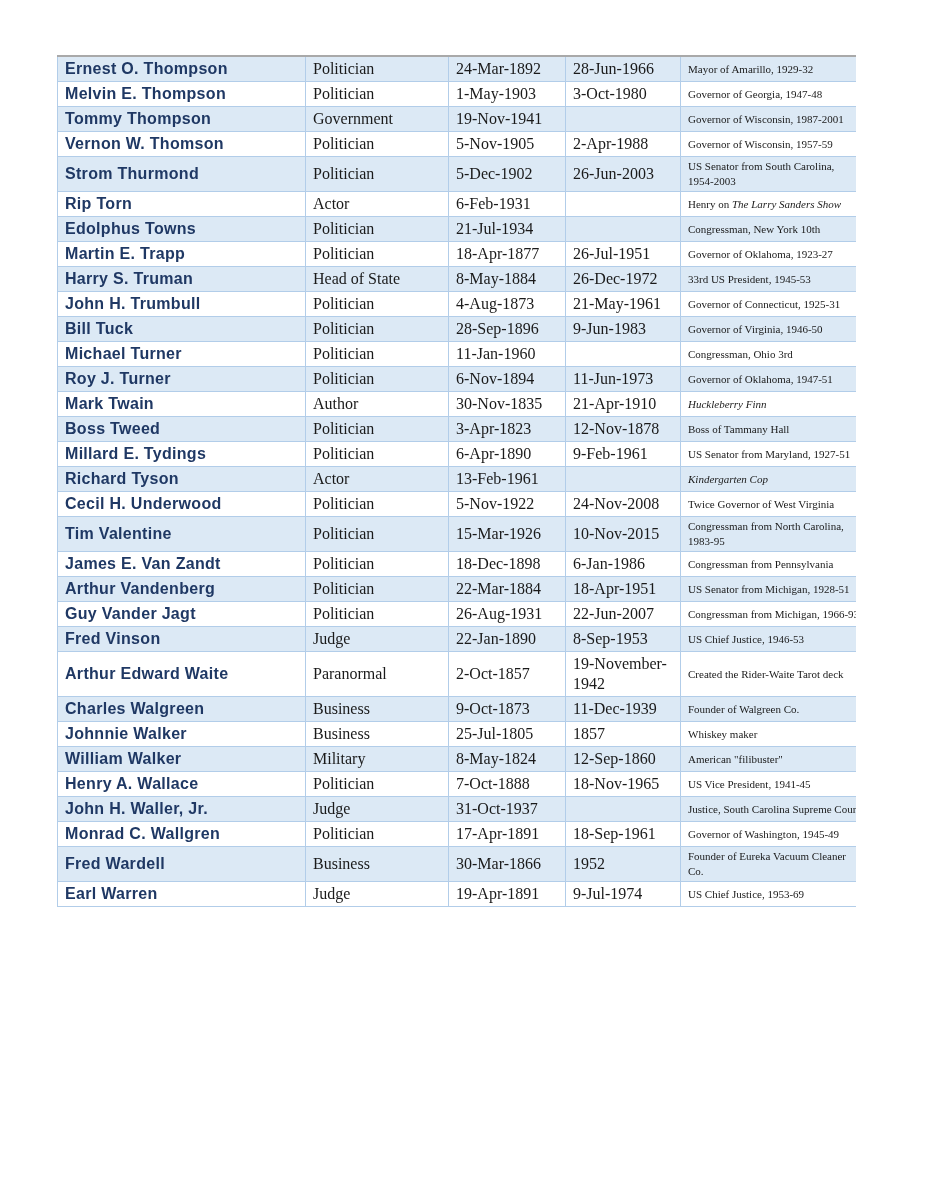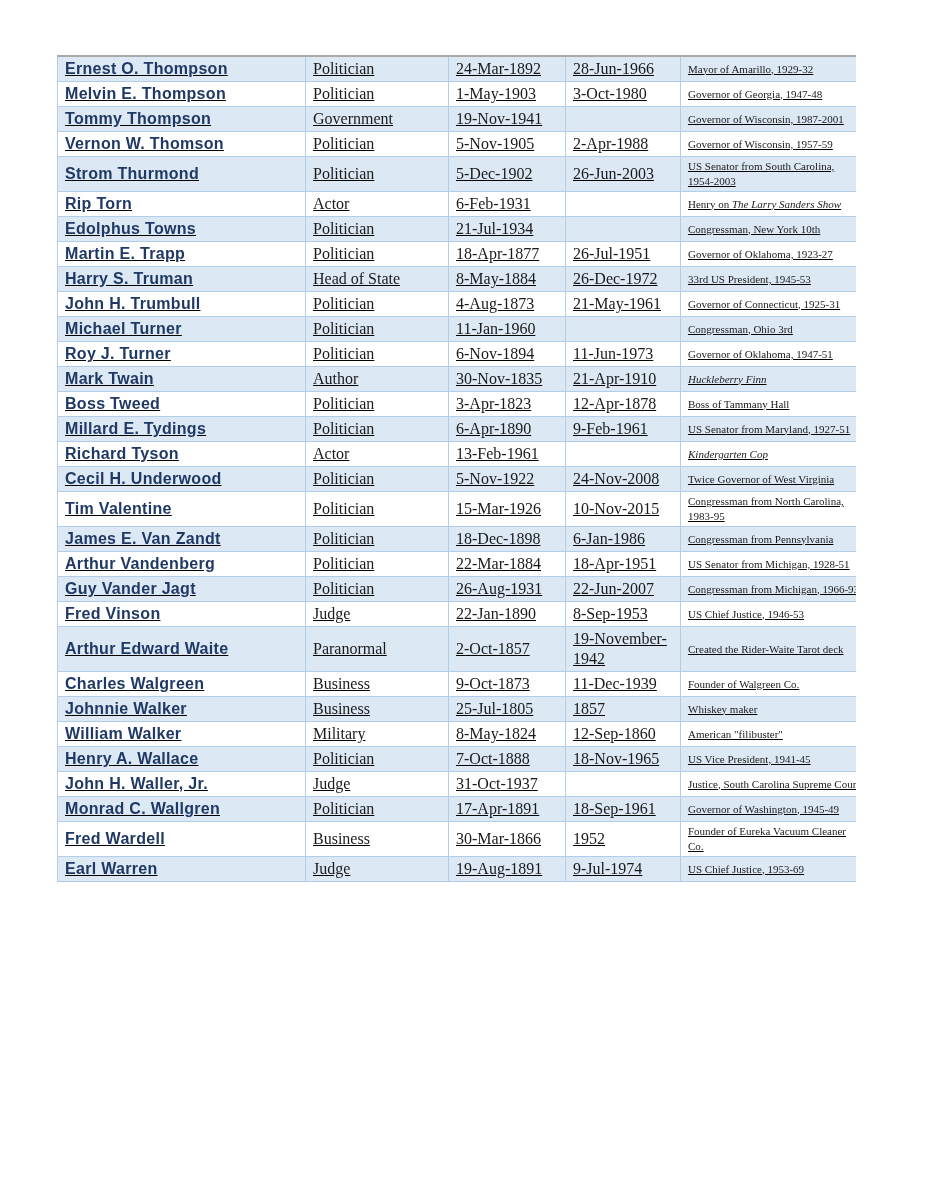--- a/index.html
+++ b/index.html
@@ -6,21 +6,20 @@
     margin: 0;
     padding: 0;
     background: #ffffff;
   }
   .page {
     position: relative;
     width: 856px;
     height: 1200px;
     background: #ffffff;
     overflow: hidden;
-    text-decoration: underline;
   }
   table.people-table {
     border-collapse: collapse;
     table-layout: fixed;
     width: 811px;
     margin: 55px 0 0 57px;
     border: 1px solid var(--border, #b2cde9);
     border-top: 2px solid var(--top-border, #a9a9a9);
   }
   table.people-table td {
@@ -133,20 +132,27 @@
           <td class="cell-notes" data-name="notes-cell"><span class="seg-plain" data-name="note-text-segment">33rd US President, 1945-53</span></td>
         </tr>
         <tr data-name="table-row">
           <td class="cell-name" data-name="name-cell">John H. Trumbull</td>
           <td class="cell-occ" data-name="occupation-cell">Politician</td>
           <td class="cell-date" data-name="birth-date-cell">4-Aug-1873</td>
           <td class="cell-date" data-name="death-date-cell">21-May-1961</td>
           <td class="cell-notes" data-name="notes-cell"><span class="seg-plain" data-name="note-text-segment">Governor of Connecticut, 1925-31</span></td>
         </tr>
         <tr data-name="table-row">
+          <td class="cell-name" data-name="name-cell">Bill Tuck</td>
+          <td class="cell-occ" data-name="occupation-cell">Politician</td>
+          <td class="cell-date" data-name="birth-date-cell">28-Sep-1896</td>
+          <td class="cell-date" data-name="death-date-cell">9-Jun-1983</td>
+          <td class="cell-notes" data-name="notes-cell"><span class="seg-plain" data-name="note-text-segment">Governor of Virginia, 1946-50</span></td>
+        </tr>
+        <tr data-name="table-row">
           <td class="cell-name" data-name="name-cell">Michael Turner</td>
           <td class="cell-occ" data-name="occupation-cell">Politician</td>
           <td class="cell-date" data-name="birth-date-cell">11-Jan-1960</td>
           <td class="cell-date" data-name="death-date-cell"></td>
           <td class="cell-notes" data-name="notes-cell"><span class="seg-plain" data-name="note-text-segment">Congressman, Ohio 3rd</span></td>
         </tr>
         <tr data-name="table-row">
           <td class="cell-name" data-name="name-cell">Roy J. Turner</td>
           <td class="cell-occ" data-name="occupation-cell">Politician</td>
           <td class="cell-date" data-name="birth-date-cell">6-Nov-1894</td>
@@ -157,21 +163,21 @@
           <td class="cell-name" data-name="name-cell">Mark Twain</td>
           <td class="cell-occ" data-name="occupation-cell">Author</td>
           <td class="cell-date" data-name="birth-date-cell">30-Nov-1835</td>
           <td class="cell-date" data-name="death-date-cell">21-Apr-1910</td>
           <td class="cell-notes" data-name="notes-cell"><span class="seg-italic" data-name="note-italic-segment">Huckleberry Finn</span></td>
         </tr>
         <tr data-name="table-row">
           <td class="cell-name" data-name="name-cell">Boss Tweed</td>
           <td class="cell-occ" data-name="occupation-cell">Politician</td>
           <td class="cell-date" data-name="birth-date-cell">3-Apr-1823</td>
-          <td class="cell-date" data-name="death-date-cell">12-Apr-1878</td>
+          <td class="cell-date" data-name="death-date-cell">12-Nov-1878</td>
           <td class="cell-notes" data-name="notes-cell"><span class="seg-plain" data-name="note-text-segment">Boss of Tammany Hall</span></td>
         </tr>
         <tr data-name="table-row">
           <td class="cell-name" data-name="name-cell">Millard E. Tydings</td>
           <td class="cell-occ" data-name="occupation-cell">Politician</td>
           <td class="cell-date" data-name="birth-date-cell">6-Apr-1890</td>
           <td class="cell-date" data-name="death-date-cell">9-Feb-1961</td>
           <td class="cell-notes" data-name="notes-cell"><span class="seg-plain" data-name="note-text-segment">US Senator from Maryland, 1927-51</span></td>
         </tr>
         <tr data-name="table-row">
@@ -275,19 +281,19 @@
         <tr data-name="table-row">
           <td class="cell-name" data-name="name-cell">Fred Wardell</td>
           <td class="cell-occ" data-name="occupation-cell">Business</td>
           <td class="cell-date" data-name="birth-date-cell">30-Mar-1866</td>
           <td class="cell-date" data-name="death-date-cell">1952</td>
           <td class="cell-notes" data-name="notes-cell"><span class="seg-plain" data-name="note-text-segment">Founder of Eureka Vacuum Cleaner Co.</span></td>
         </tr>
         <tr data-name="table-row">
           <td class="cell-name" data-name="name-cell">Earl Warren</td>
           <td class="cell-occ" data-name="occupation-cell">Judge</td>
-          <td class="cell-date" data-name="birth-date-cell">19-Aug-1891</td>
+          <td class="cell-date" data-name="birth-date-cell">19-Apr-1891</td>
           <td class="cell-date" data-name="death-date-cell">9-Jul-1974</td>
           <td class="cell-notes" data-name="notes-cell"><span class="seg-plain" data-name="note-text-segment">US Chief Justice, 1953-69</span></td>
         </tr>
       </tbody>
   </table>
 </div>
 
 </body></html>

